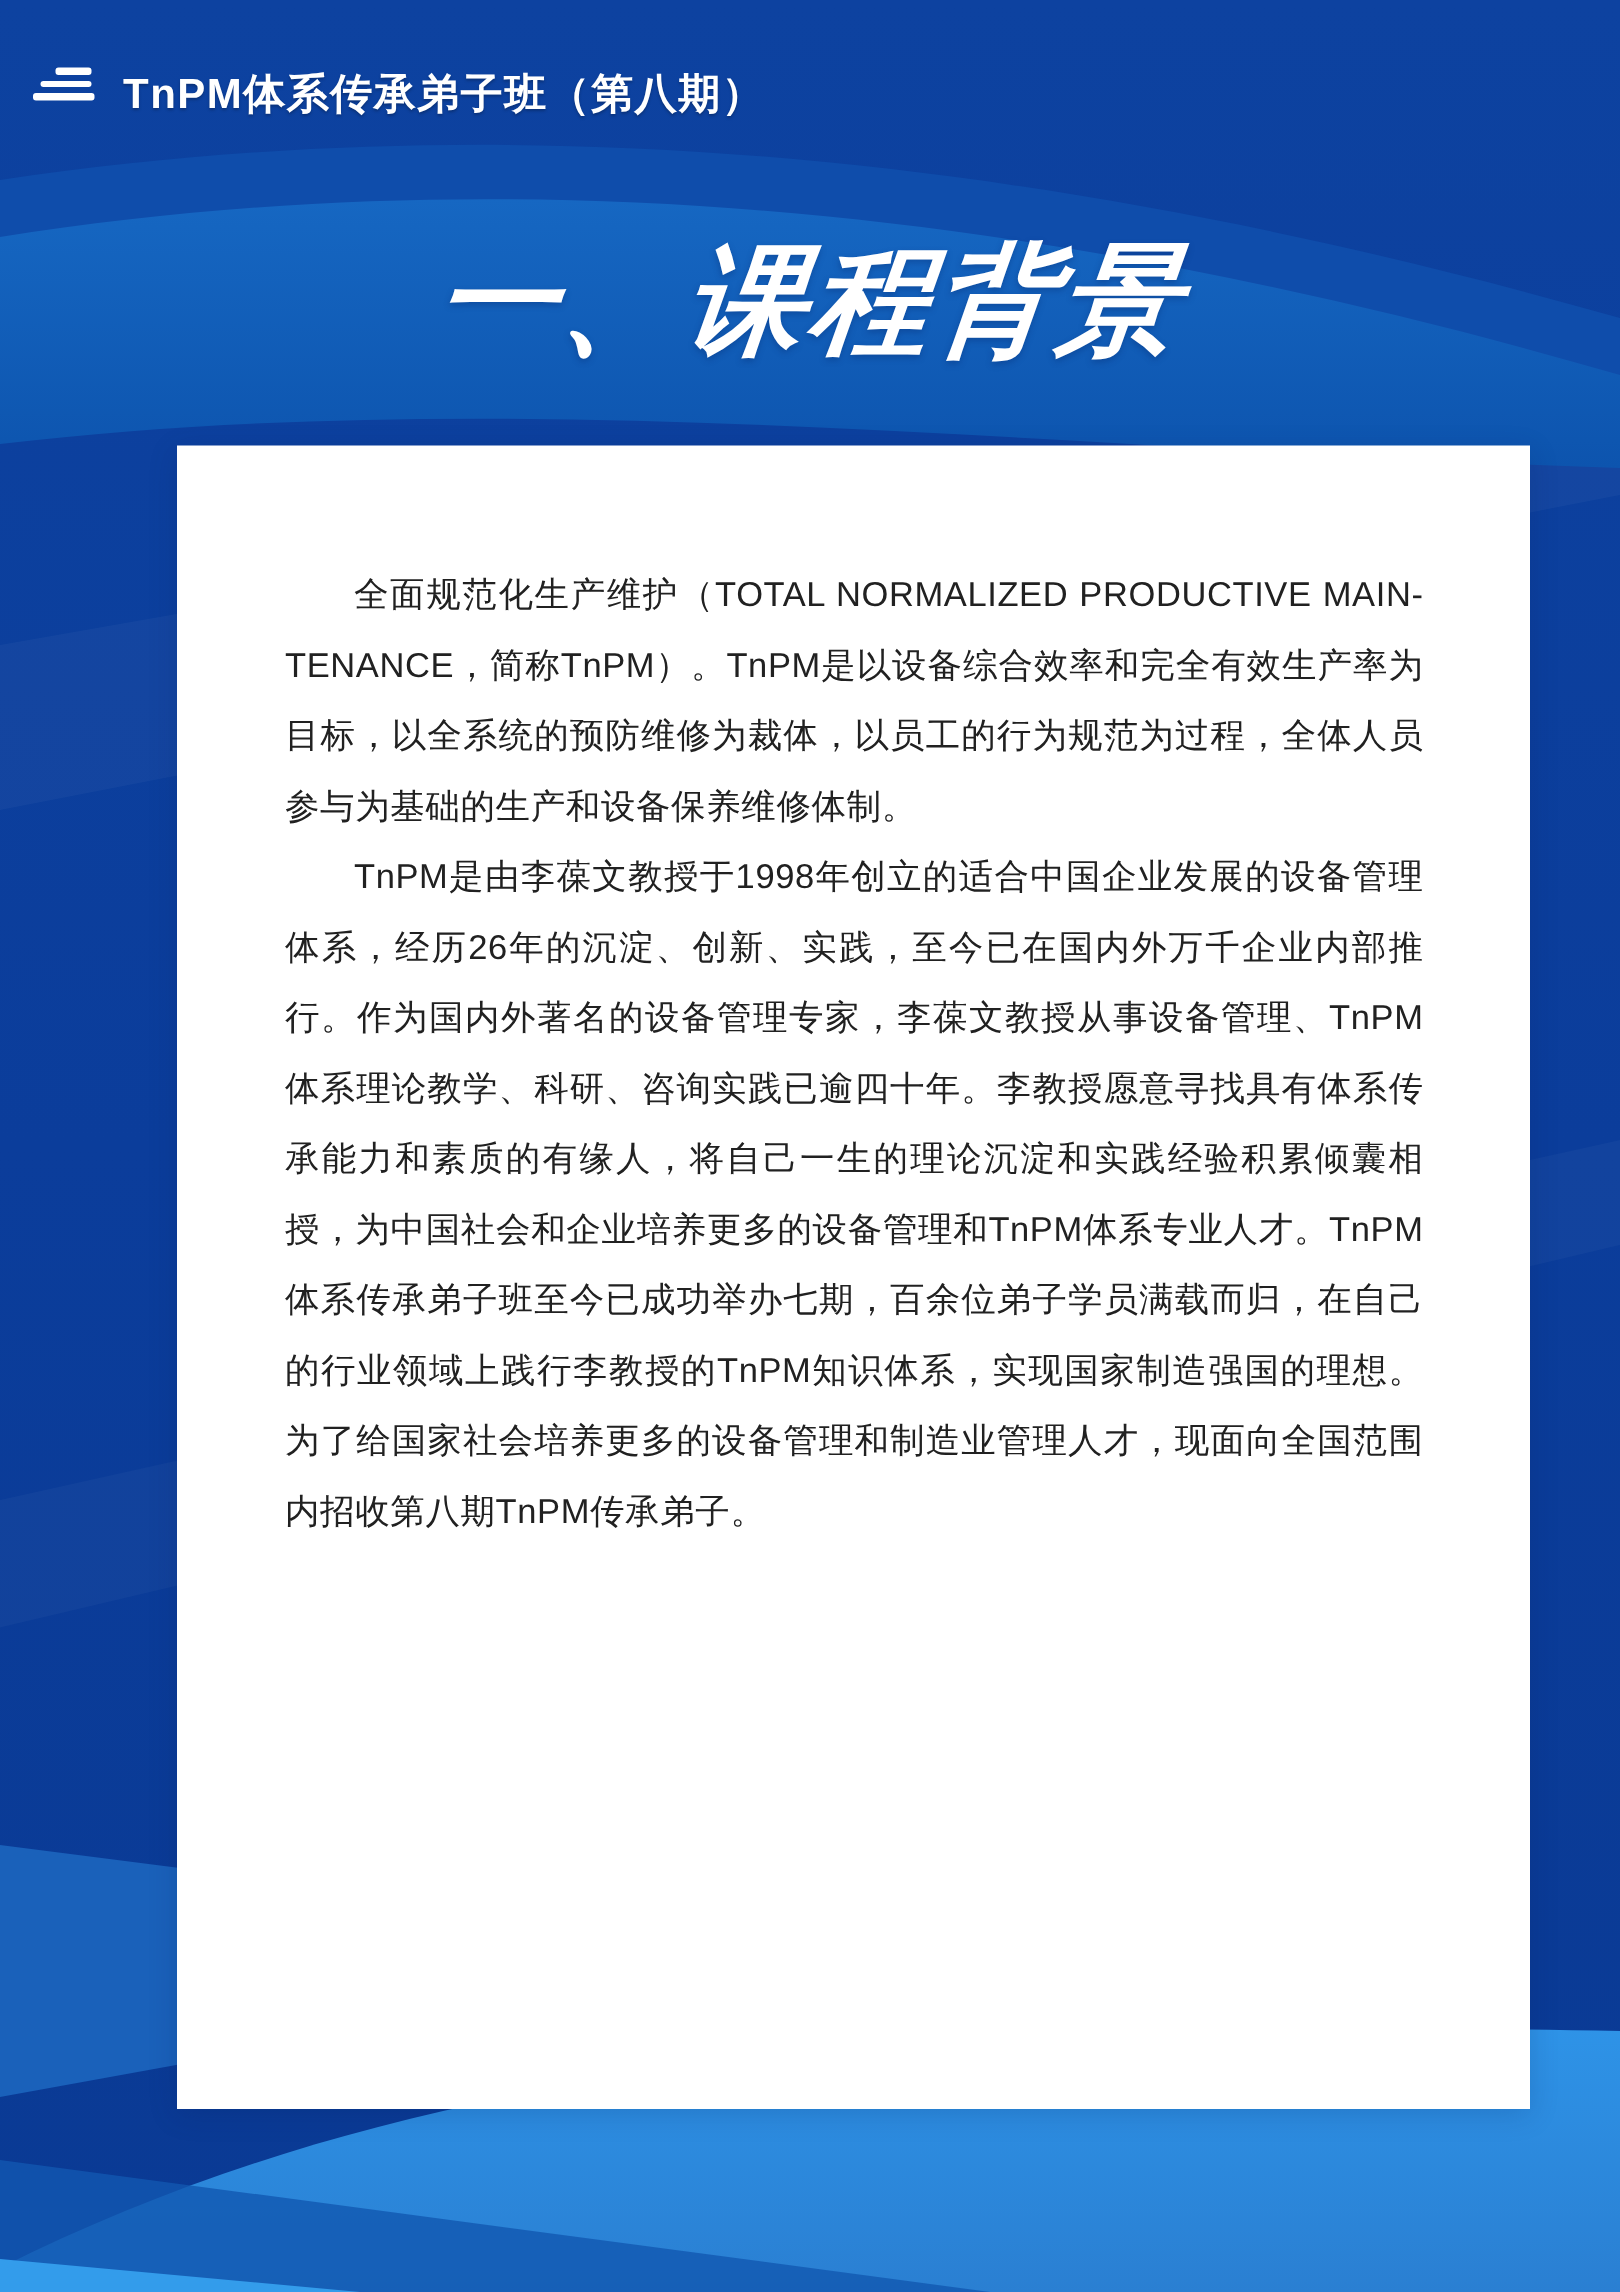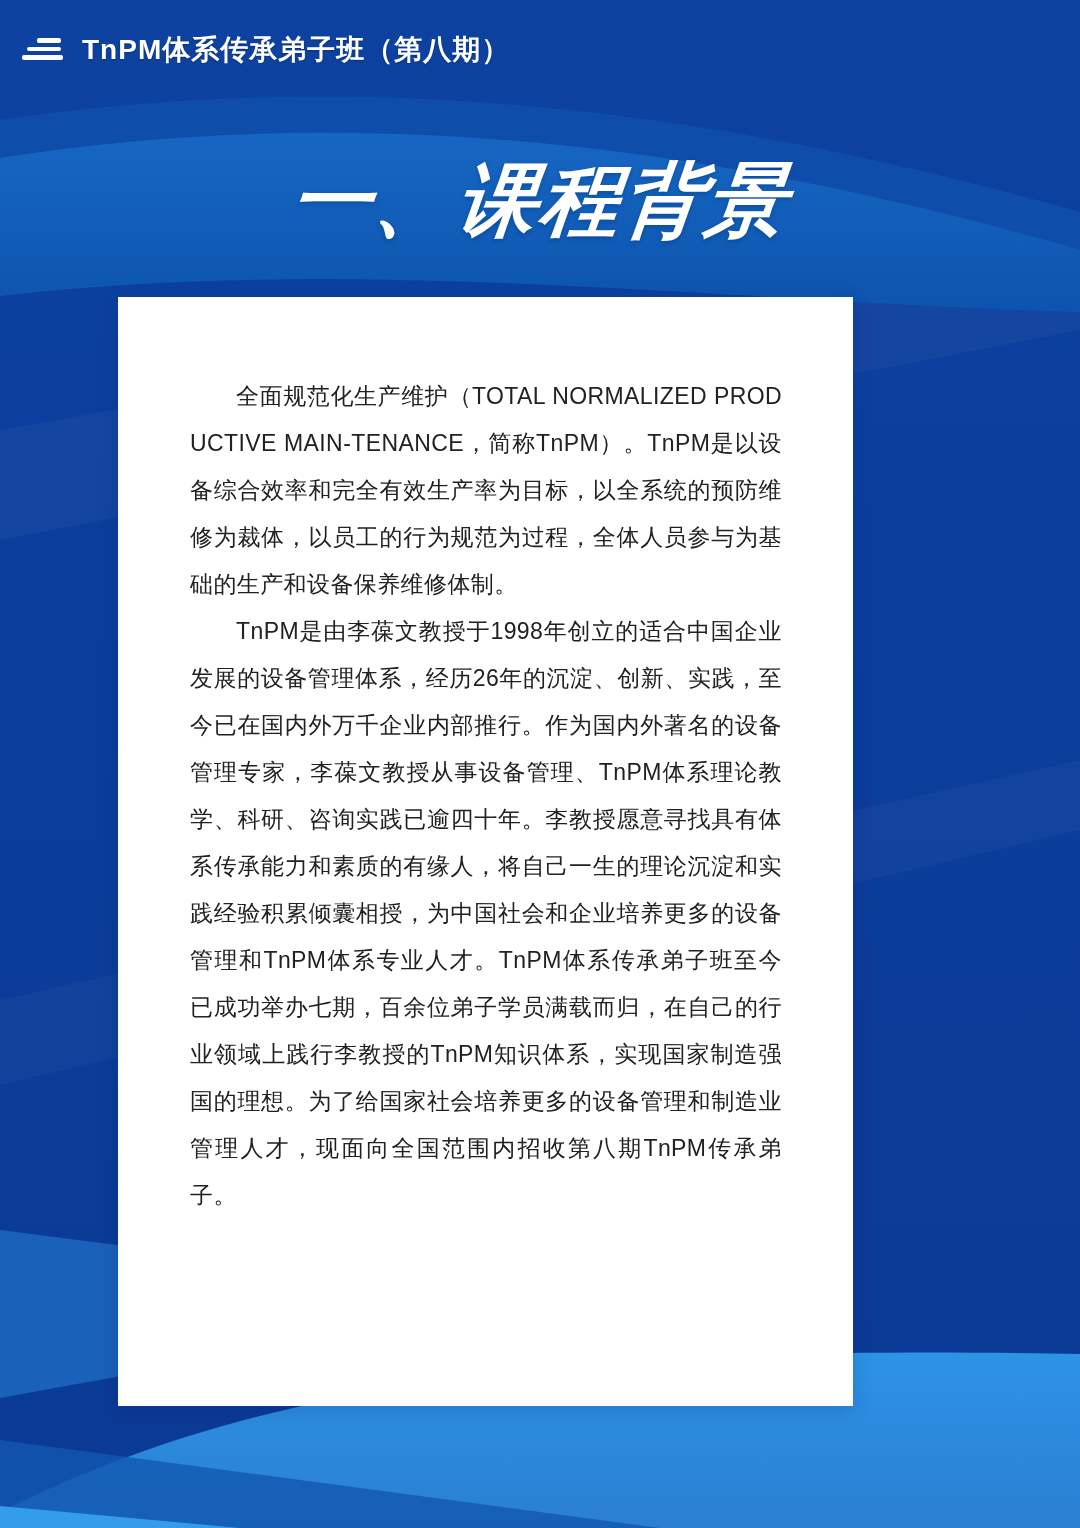--- a/index.html
+++ b/index.html
@@ -6,22 +6,22 @@
   .page{
     position:relative;
     width:1080px;height:1528px;
     overflow:hidden;
     font-family:"Liberation Sans", sans-serif;
     margin:0 auto;
   }
   .bg{position:absolute;inset:0;z-index:0;}
   
   .header{
-    position:absolute;top:26px;left:22px;right:0;height:48px;
-    display:flex;align-items:center;z-index:3;color:#ffffff;
+    position:absolute;top:44px;left:22px;right:0;height:48px;
+    display:flex;align-items:flex-start;z-index:3;color:#ffffff;
   }
   .menu-icon{width:46px;height:26px;position:relative;margin-right:14px;}
   .menu-icon .bar{position:absolute;height:4.5px;background:#ffffff;border-radius:2px;}
   .menu-icon .bar.b1{top:1px;left:15px;width:24px;}
   .menu-icon .bar.b2{top:9.5px;left:5px;width:34px;}
   .menu-icon .bar.b3{top:18px;left:0;width:41px;}
   .header-title{
     font-size:28px;font-weight:bold;letter-spacing:1px;
     text-shadow:0 1px 2px rgba(0,0,0,.25);
   }
@@ -30,21 +30,21 @@
     position:absolute;top:148px;left:0;right:0;z-index:3;
     text-align:center;color:#ffffff;
     font-size:80px;font-weight:900;font-style:italic;
     letter-spacing:3px;
     transform:skewX(-6deg);
     text-shadow:0 2px 4px rgba(6,40,110,.35);
     white-space:nowrap;
   }
   
   .card{
-    position:absolute;left:118px;top:297px;width:735px;height:1109px;
+    position:absolute;left:118px;top:297px;width:902px;height:1109px;
     background:#ffffff;z-index:2;
     box-shadow:0 4px 18px rgba(4,30,90,.18);
     box-sizing:border-box;
     padding:76px 71px 0 72px;
   }
   .card p{
     margin:0;
     font-size:23px;line-height:47px;color:#212121;
     text-align:justify;text-justify:inter-ideograph;
     text-indent:2em;

